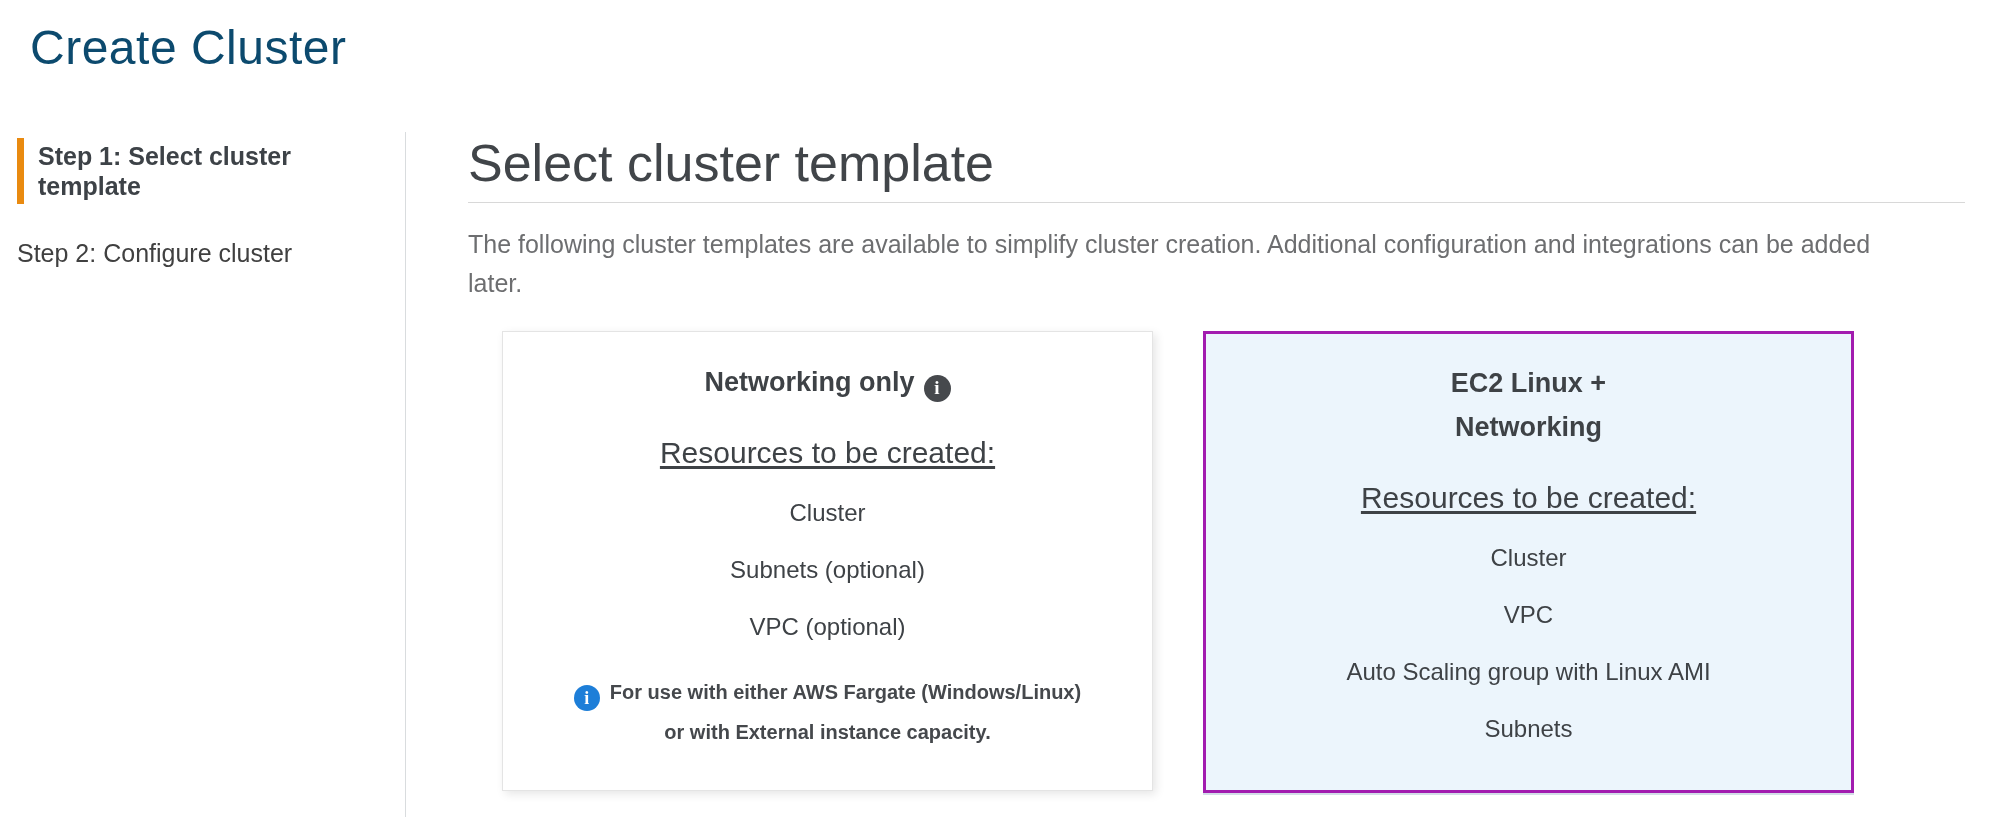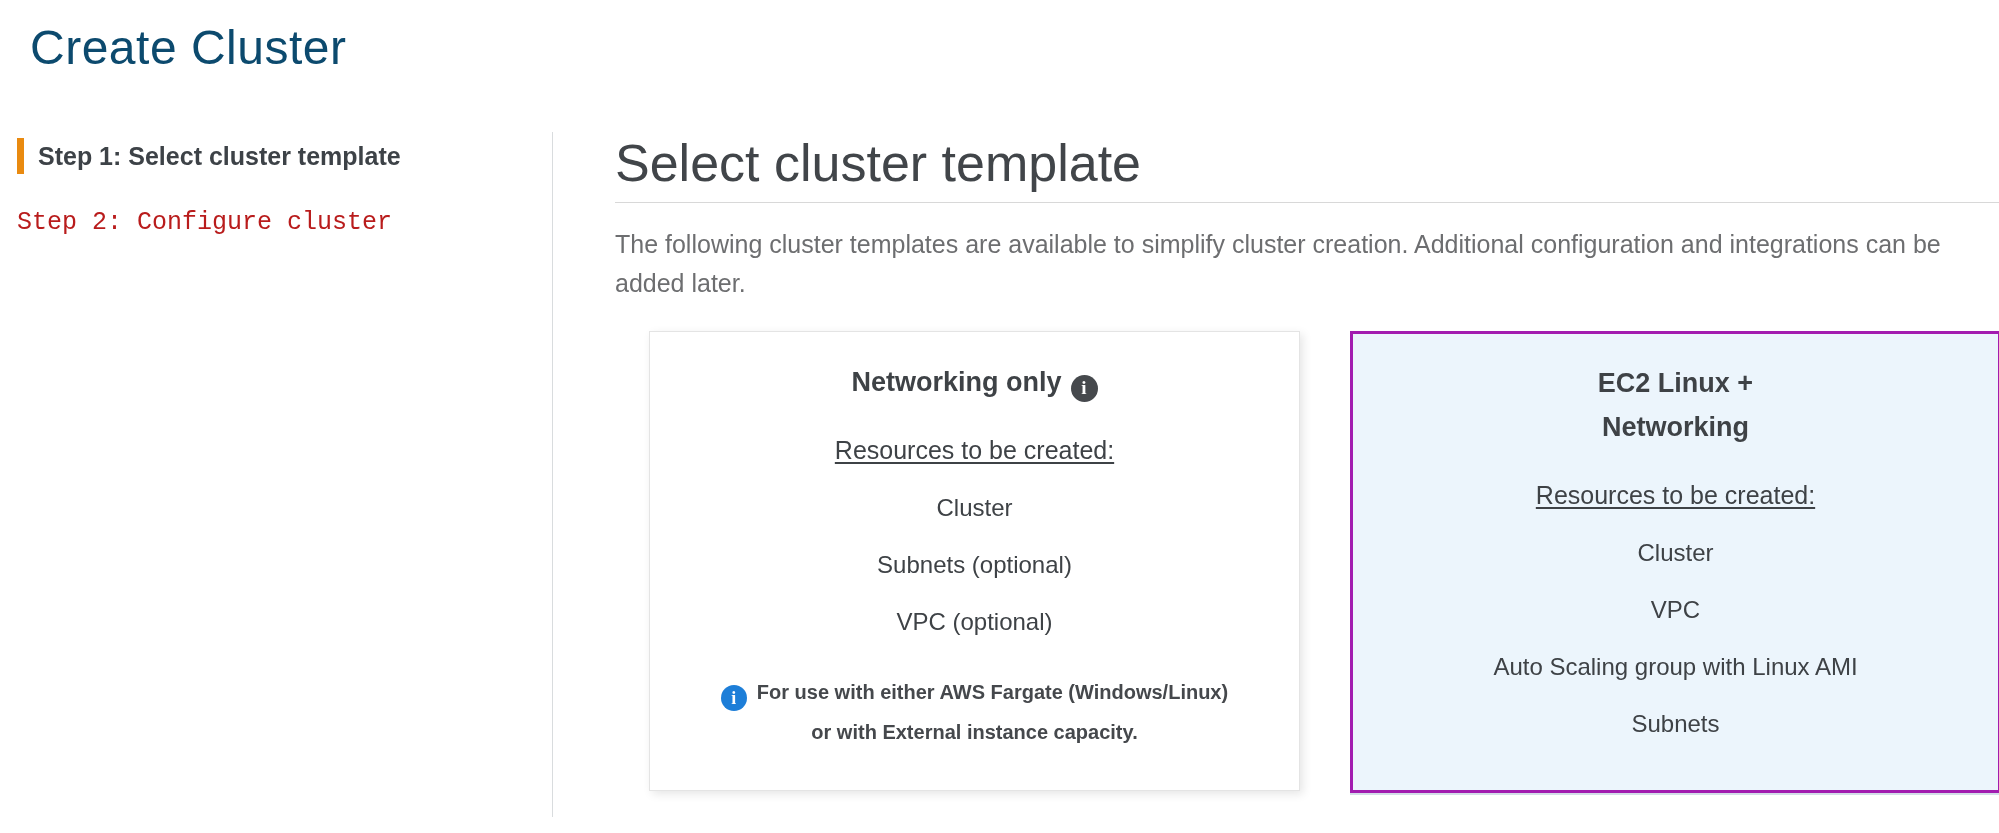--- a/index.html
+++ b/index.html
@@ -17,32 +17,32 @@
     font-size: 48px; line-height: 56px;
     font-weight: 400;
     color: #0c4a6e;
     letter-spacing: 0.5px;
   }
 
   
   .content-row { display: flex; margin-top: 56px; height: 685px; }
 
   .steps-nav {
-    width: 553px; flex-shrink: 0;
+    width: 406px; flex-shrink: 0;
     border-right: 1px solid #d9dcde;
     padding: 6px 7px 0 17px;
   }
   .step { font-size: 25px; line-height: 30px; cursor: pointer; }
   .step.active {
     border-left: 7px solid #e98a10;
     padding: 3px 0 3px 14px;
     font-weight: bold;
     color: #3d4247;
   }
-  .step.inactive { margin-top: 34px; color: #b91c1c; font-family: Liberation Mono, monospace; }
+  .step.inactive { margin-top: 34px; color: #404040; }
 
   .main-panel { flex: 1; padding: 0 34px 0 62px; }
 
   .section-heading {
     margin: 8px 0 0;
     font-size: 52px; line-height: 46px;
     font-weight: 400;
     color: #414549;
   }
   .section-rule { margin: 16px 0 0; border: none; border-top: 1px solid #d8d8d8; height: 0; }
@@ -79,21 +79,21 @@
   .card-title {
     margin: 0;
     font-size: 27px; line-height: 44px;
     font-weight: bold;
     color: #3e4246;
   }
   .card.selected .card-title { max-width: 270px; margin: 0 auto; }
 
   .res-heading {
     margin: 32px 0 0;
-    font-size: 25px;
+    font-size: 30px;
     color: #3e4246;
     text-decoration: underline;
     text-underline-offset: 3px;
   }
   .res-item { margin: 29px 0 0; font-size: 24px; color: #3e4246; }
 
   .card-note {
     margin: auto auto 8px;
     max-width: 520px;
     font-size: 20px; line-height: 40px;

